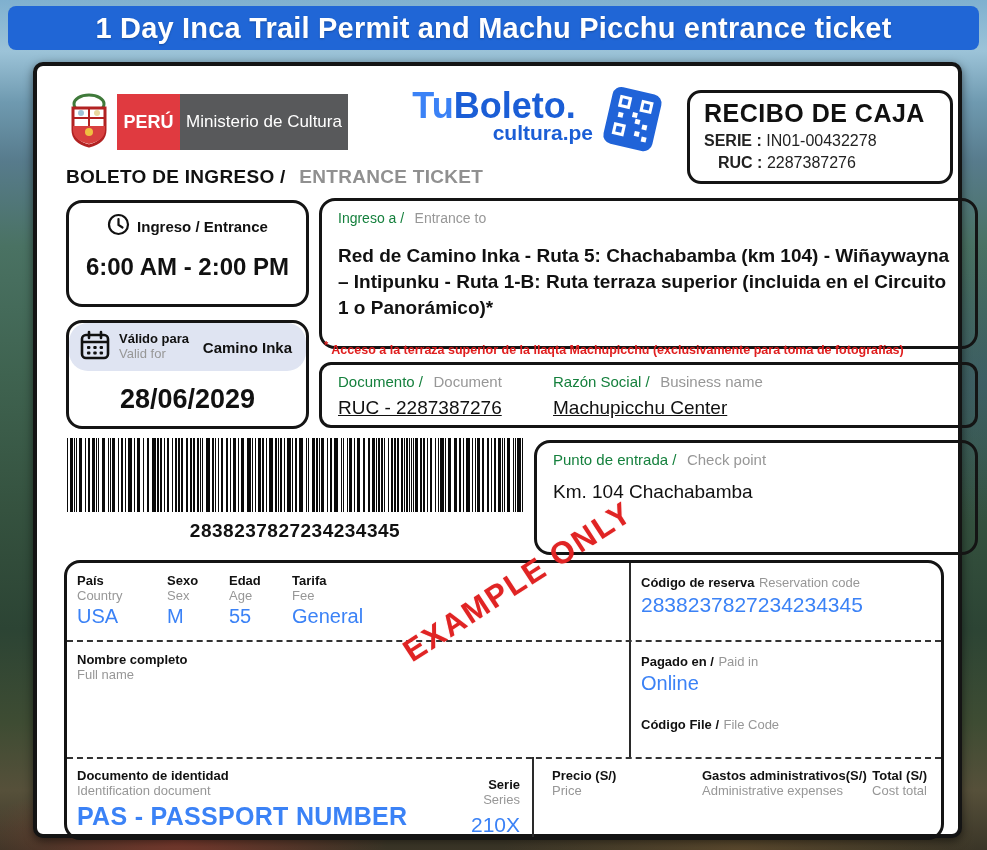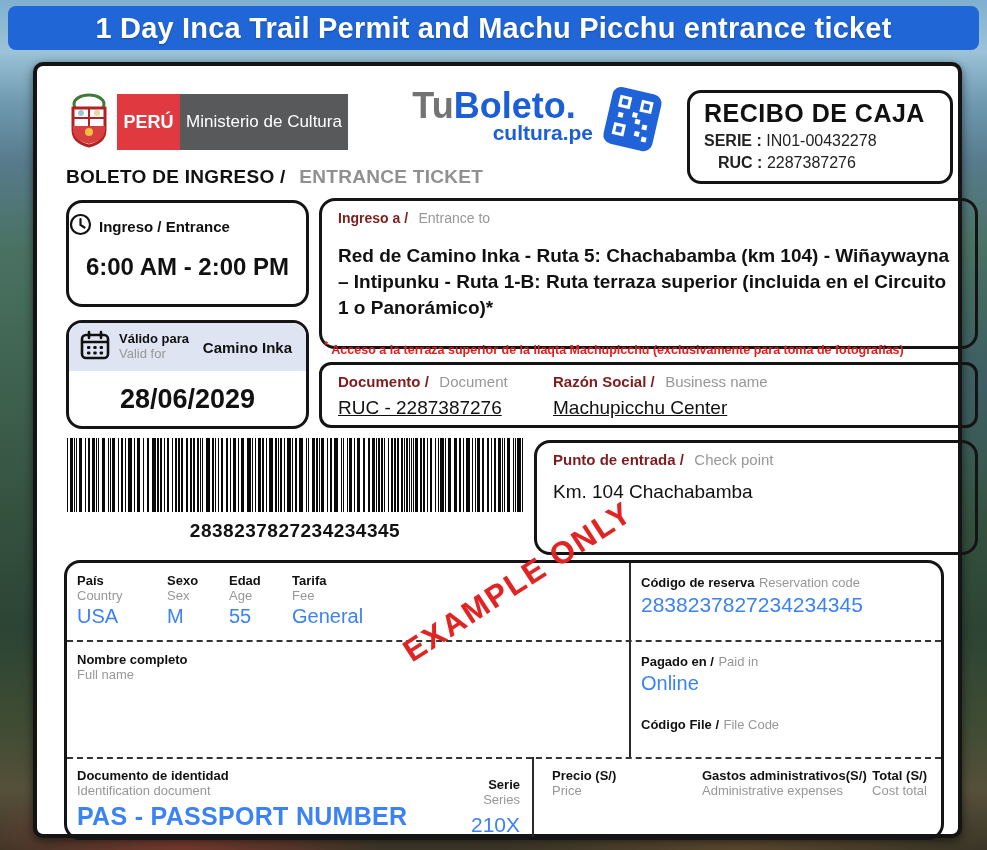--- a/index.html
+++ b/index.html
@@ -24,42 +24,42 @@
     box-sizing:border-box;
   }
   .abs{position:absolute;}
   
   .peru-box{left:80px;top:28px;width:63px;height:56px;background:#e03a40;color:#fff;
     display:flex;align-items:center;justify-content:center;font-weight:bold;font-size:18px;}
   .ministry-box{left:143px;top:28px;width:168px;height:56px;background:#58595b;color:#fff;
     display:flex;align-items:center;justify-content:center;font-size:17px;}
   .brand{left:352px;top:22px;width:210px;text-align:center;line-height:1;}
   .brand .line1{font-size:36px;font-weight:bold;color:#1b5ed6;}
-  .brand .line1 .lt{color:#737373;}
+  .brand .line1 .lt{color:#3b82f6;}
   .brand .line2{font-size:21px;font-weight:bold;color:#1b5ed6;text-align:right;padding-right:6px;margin-top:-2px;}
   .qr-ticket{left:568px;top:22px;transform:rotate(13deg);}
   .receipt{left:650px;top:24px;width:266px;height:94px;border:3px solid #141414;border-radius:14px;box-sizing:border-box;padding:6px 10px 0 14px;}
   .receipt .title{font-weight:bold;font-size:25px;color:#111;letter-spacing:.5px;}
   .receipt .row{font-size:16px;color:#222;margin-top:4px;}
   .receipt .row .lbl{font-weight:bold;}
   .receipt .row.indent{padding-left:14px;}
   .boleto-line{left:29px;top:100px;font-weight:bold;font-size:19px;letter-spacing:.3px;}
   .boleto-line .es{color:#111;} .boleto-line .en{color:#909090;margin-left:8px;}
   
   .time-box{left:29px;top:134px;width:243px;height:107px;border:3.5px solid #141414;border-radius:16px;box-sizing:border-box;text-align:center;}
-  .time-box .hdr{margin-top:10px;display:flex;align-items:center;justify-content:flex-start;gap:7px;font-weight:bold;font-size:15px;color:#111;}
+  .time-box .hdr{margin-top:10px;display:flex;align-items:center;justify-content:center;gap:7px;font-weight:bold;font-size:15px;color:#111;}
   .time-box .val{margin-top:14px;font-weight:bold;font-size:24px;color:#111;}
   
   .to-box{left:282px;top:132px;width:659px;height:151px;border:3.5px solid #141414;border-radius:16px;box-sizing:border-box;padding:8px 16px;}
-  .lbl-es{font-weight:bold;font-size:14px;color:#7f1d1d;}
+  .lbl-es{font-weight:normal;font-size:14px;color:#15803d;}
   .lbl-en{font-size:14px;color:#979797;margin-left:6px;}
   .to-box .val{margin-top:16px;font-weight:bold;font-size:19px;color:#111;line-height:1.36;width:620px;}
   
   .valid-box{left:29px;top:254px;width:243px;height:109px;border:3.5px solid #141414;border-radius:16px;box-sizing:border-box;overflow:hidden;}
-  .valid-box .strip{height:48px;background:#dfe4f2;display:flex;align-items:center;gap:8px;padding:0 10px;}
+  .valid-box .strip{height:48px;background:#dfe4f2;display:flex;align-items:center;gap:8px;padding:0 10px;border-radius:19px;}
   .valid-box .vlbl .es{font-weight:bold;font-size:13px;color:#111;line-height:1.15;}
   .valid-box .vlbl .en{font-size:13px;color:#979797;line-height:1.15;}
   .valid-box .route{font-weight:bold;font-size:15px;color:#111;margin-left:auto;padding-right:4px;}
   .valid-box .date{text-align:center;font-weight:bold;font-size:27px;color:#111;margin-top:13px;}
   
   .footnote{left:287px;top:273px;width:640px;color:#e01f1f;font-weight:bold;font-size:12.5px;}
   .footnote sup{font-size:11px;}
   
   .doc-box{left:282px;top:296px;width:659px;height:66px;border:3.5px solid #141414;border-radius:12px;box-sizing:border-box;padding:8px 16px;display:flex;}
   .doc-box .col1{width:215px;} .doc-box .col2{flex:1;}

